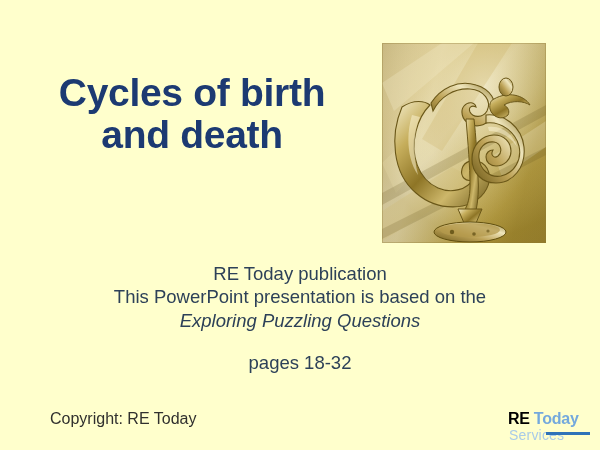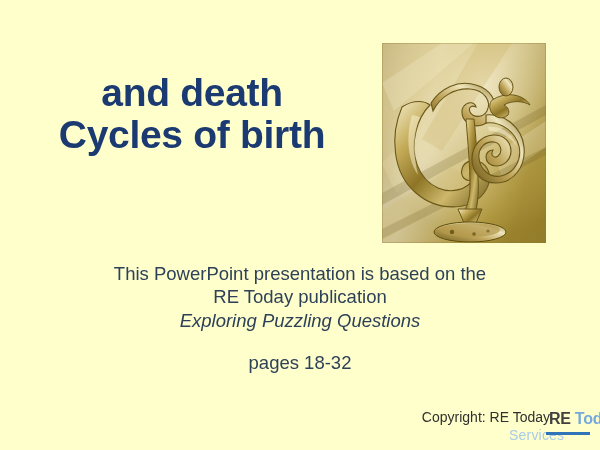--- a/index.html
+++ b/index.html
@@ -59,42 +59,42 @@
   }
   .body-block .para { margin: 0; }
   .body-block .gap { height: 19px; }
   .body-block .ital { font-style: italic; }
 
   .copyright {
     position: absolute;
     left: 50px;
     top: 409px;
     width: 500px;
-    text-align: right;
+    text-align: left;
     color: #30302e;
-    font-size: 14px;
+    font-size: 16px;
     line-height: 1.2;
   }
 
   
   .logo {
     position: absolute;
     left: 508px;
     top: 411px;
     width: 84px;
     height: 30px;
     line-height: 1;
   }
   .logo-main {
     font-size: 16px;
     font-weight: bold;
     letter-spacing: -0.2px;
     white-space: nowrap;
   }
-  .logo-re { color: #404040; margin-left: 41px; }
+  .logo-re { color: #000000; }
   .logo-today { color: #74a9dd; margin-left: 4px; }
   .logo-sub-row {
     position: relative;
     margin-top: 1px;
     height: 10px;
   }
   .logo-services {
     font-size: 14px;
     color: #a9cbe8;
     letter-spacing: 0.2px;
@@ -110,22 +110,22 @@
     height: 3px;
     background: #2f73b8;
   }
 </style>
 </head>
 <body>
 
 <div class="slide">
 
   <div class="title-block">
+    <span class="title-line">Cycles of birth</span>
     <span class="title-line">and death</span>
-    <span class="title-line">Cycles of birth</span>
   </div>
 
   <div class="om-photo">
     <svg viewBox="0 0 164 200" preserveAspectRatio="none">
       <defs>
         <linearGradient id="bgGold" x1="0" y1="0" x2="1" y2="1">
           <stop offset="0%" stop-color="#b89a35"></stop>
           <stop offset="22%" stop-color="#c9ad4e"></stop>
           <stop offset="42%" stop-color="#e8ddb2"></stop>
           <stop offset="58%" stop-color="#d8c887"></stop>
@@ -210,22 +210,22 @@
         <path d="M30,72 C24,92 25,116 36,132 C31,112 31,90 38,74 Z"></path>
         <path d="M106,84 C120,82 132,92 135,104 C130,95 119,88 107,88 Z"></path>
       </g>
 
       <rect x="0" y="0" width="164" height="200" fill="none" stroke="#8e7a33" stroke-width="2" opacity="0.35"></rect>
     </svg>
   </div>
 
   <div class="body-block">
     <div class="para">
+      <div>RE Today publication</div>
       <div>This PowerPoint presentation is based on the</div>
-      <div>RE Today publication</div>
       <div class="ital">Exploring Puzzling Questions</div>
     </div>
     <div class="gap"></div>
     <div class="para">
       <div>pages 18-32</div>
     </div>
   </div>
 
   <div class="copyright">Copyright: RE Today</div>
 

